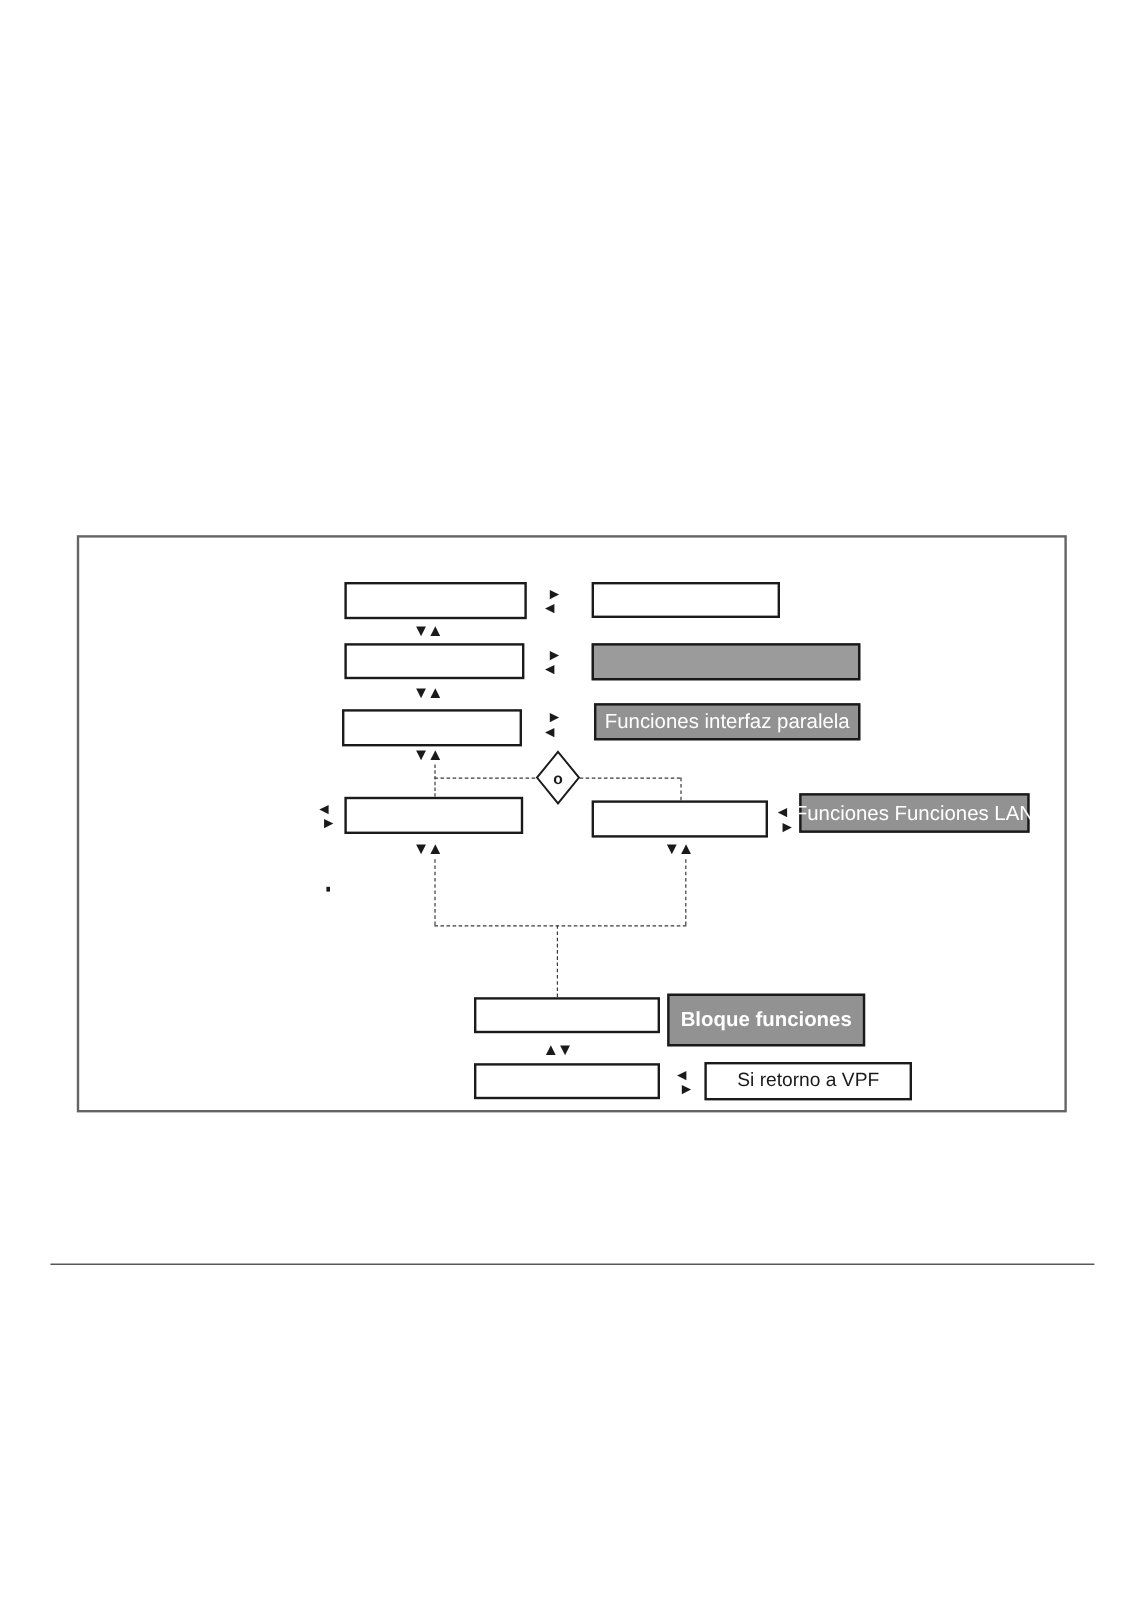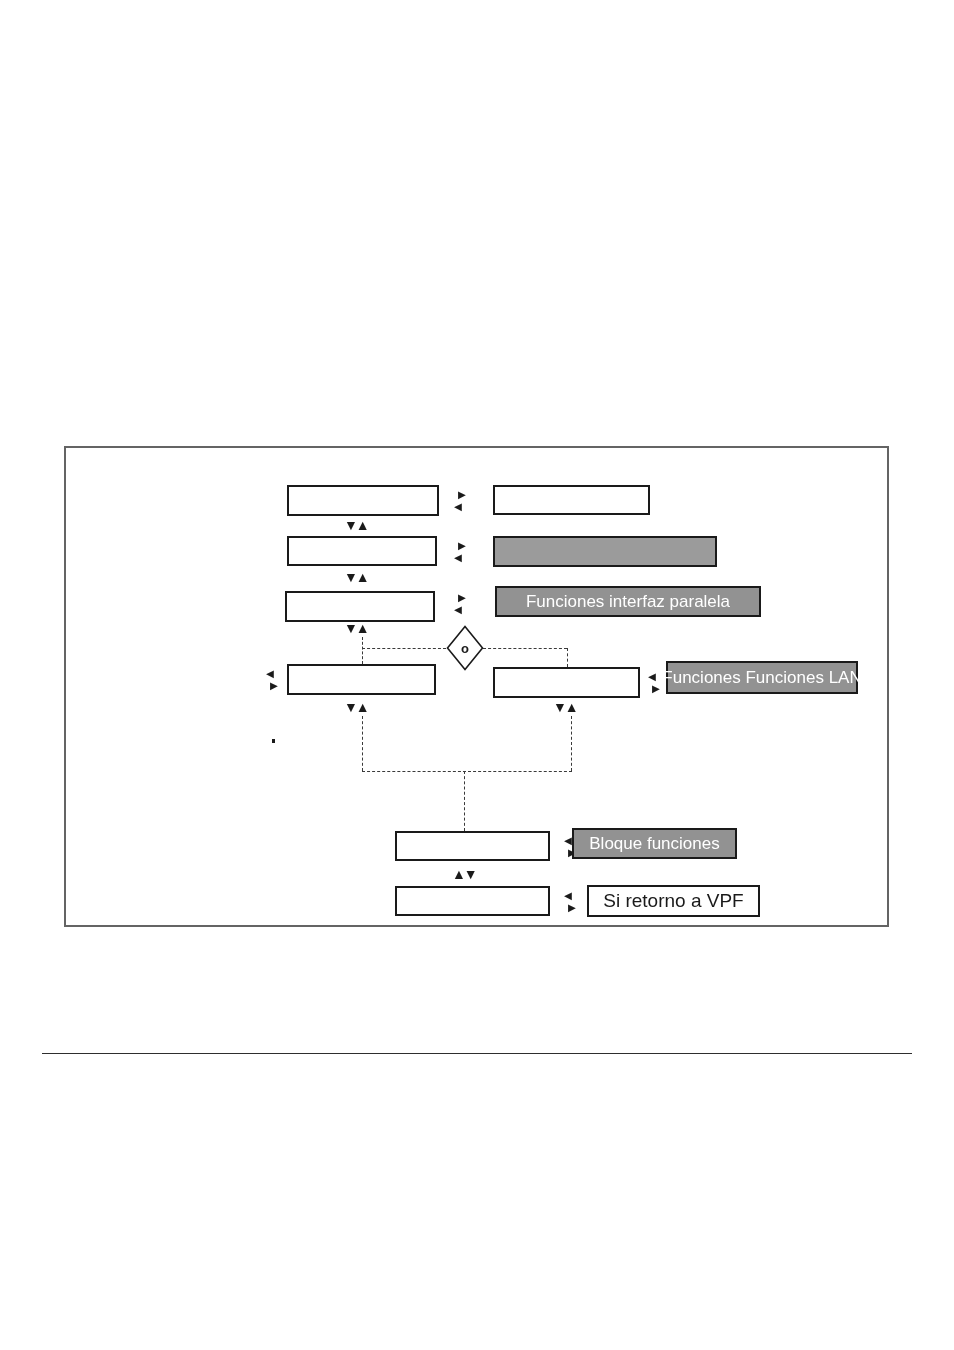--- a/index.html
+++ b/index.html
@@ -27,21 +27,21 @@
   }
   .wbox{position:absolute;background:#ffffff;border:2px solid var(--box_border);box-sizing:border-box;}
   .gbox{position:absolute;background:var(--gray_box_fill);border:2px solid var(--box_border);box-sizing:border-box;}
   .glabel{
     position:absolute;background:var(--gray_label_fill);border:2px solid var(--box_border);
     box-sizing:border-box;color:var(--label_text);font-size:17px;
     display:flex;align-items:center;justify-content:center;white-space:nowrap;
   }
   .wlabel{
     position:absolute;background:#ffffff;border:2px solid var(--box_border);
-    box-sizing:border-box;color:var(--vpf_text);font-size:19px;
+    box-sizing:border-box;color:var(--vpf_text);font-size:16px;
     display:flex;align-items:center;justify-content:center;white-space:nowrap;
   }
   .hswap{
     position:absolute;display:flex;flex-direction:column;align-items:center;
     font-size:13px;line-height:12px;color:var(--arrow);width:20px;
   }
   .hswap .t1{margin-left:4px;}
   .hswap .t2{margin-right:4px;}
   .vswap{
     position:absolute;font-size:14px;line-height:17px;letter-spacing:-2px;
@@ -85,21 +85,21 @@
 
   <div class="vswap" style="left:344px;top:569px;">
     <span>▼</span><span>▲</span>
   </div>
 
   <div class="wbox" style="left:285px;top:591px;width:150px;height:31px;"></div>
   <div class="hswap" style="left:450px;top:592px;">
     <span class="t1">►</span>
     <span class="t2">◄</span>
   </div>
-  <div class="glabel" style="left:495px;top:586px;width:266px;height:31px;">Funciones interfaz paralela</div>
+  <div class="glabel" style="left:495px;top:586px;width:222px;height:31px;">Funciones interfaz paralela</div>
 
   <div class="vswap" style="left:344px;top:620px;">
     <span>▼</span><span>▲</span>
   </div>
 
   <div class="dashv" style="left:362px;top:637px;height:27px;"></div>
   <div class="dashh" style="left:362px;top:648px;width:84px;"></div>
   <div class="dashh" style="left:483px;top:648px;width:84px;"></div>
   <div class="dashv" style="left:567px;top:648px;height:19px;"></div>
 
@@ -133,21 +133,21 @@
   <div class="dashv" style="left:362px;top:716px;height:55px;"></div>
   <div class="dashv" style="left:571px;top:716px;height:55px;"></div>
   <div class="dashh" style="left:362px;top:771px;width:210px;"></div>
   <div class="dashv" style="left:464px;top:771px;height:60px;"></div>
 
   <div class="wbox" style="left:395px;top:831px;width:155px;height:30px;"></div>
   <div class="hswap" style="left:560px;top:835px;">
     <span class="t2">◄</span>
     <span class="t1">►</span>
   </div>
-  <div class="glabel" style="left:572px;top:828px;width:165px;height:31px;">Bloque funciones</div>
+  <div class="glabel" style="left:556px;top:828px;width:165px;height:44px;font-weight:bold;">Bloque funciones</div>
 
   <div class="vswap" style="left:452px;top:866px;">
     <span>▲</span><span>▼</span>
   </div>
 
   <div class="wbox" style="left:395px;top:886px;width:155px;height:30px;"></div>
   <div class="hswap" style="left:560px;top:890px;">
     <span class="t2">◄</span>
     <span class="t1">►</span>
   </div>

